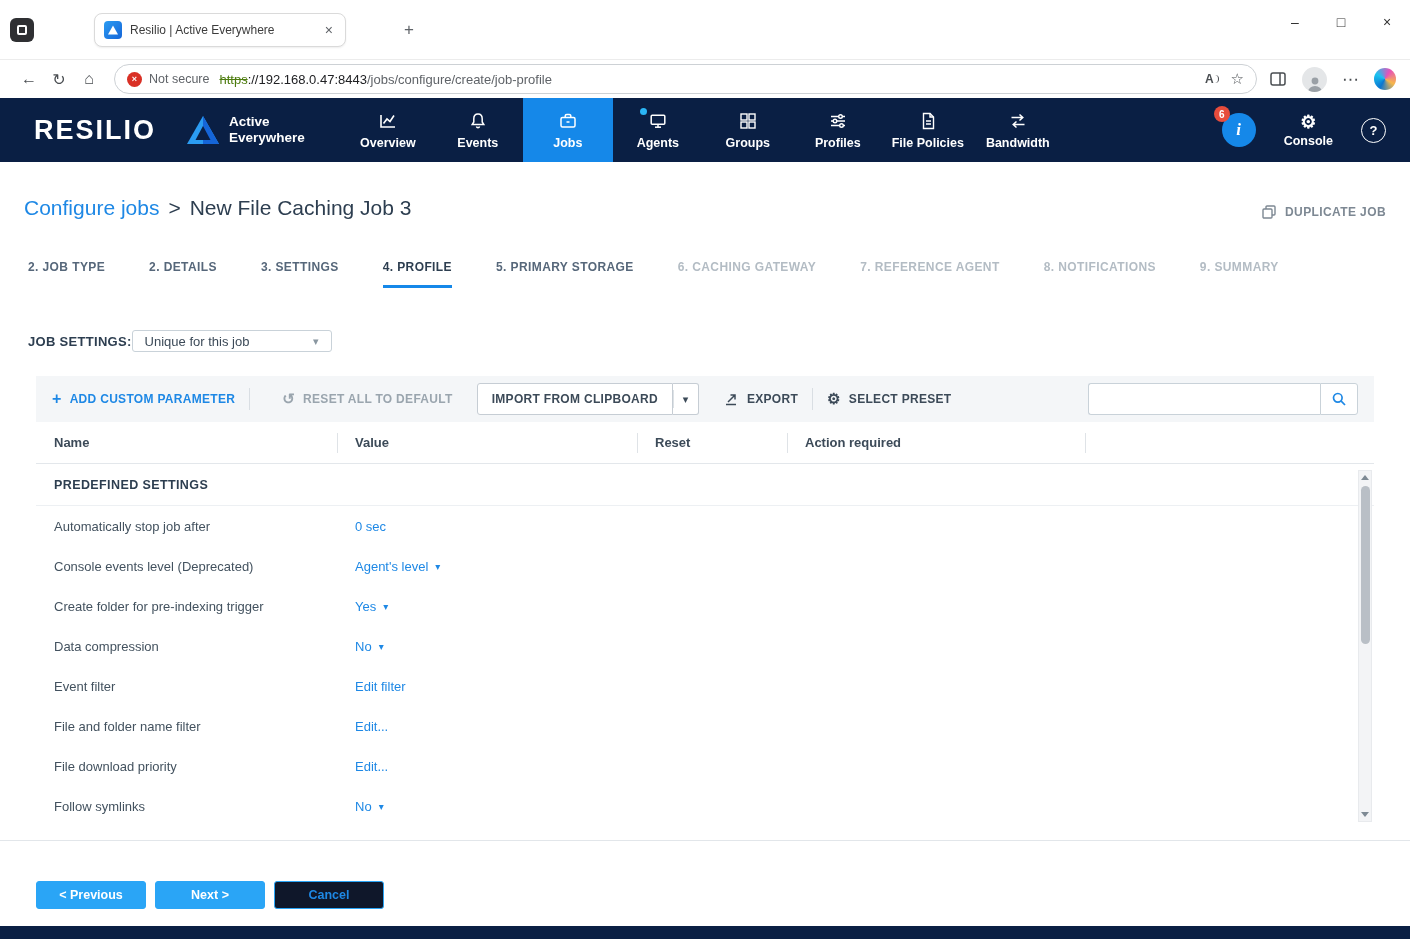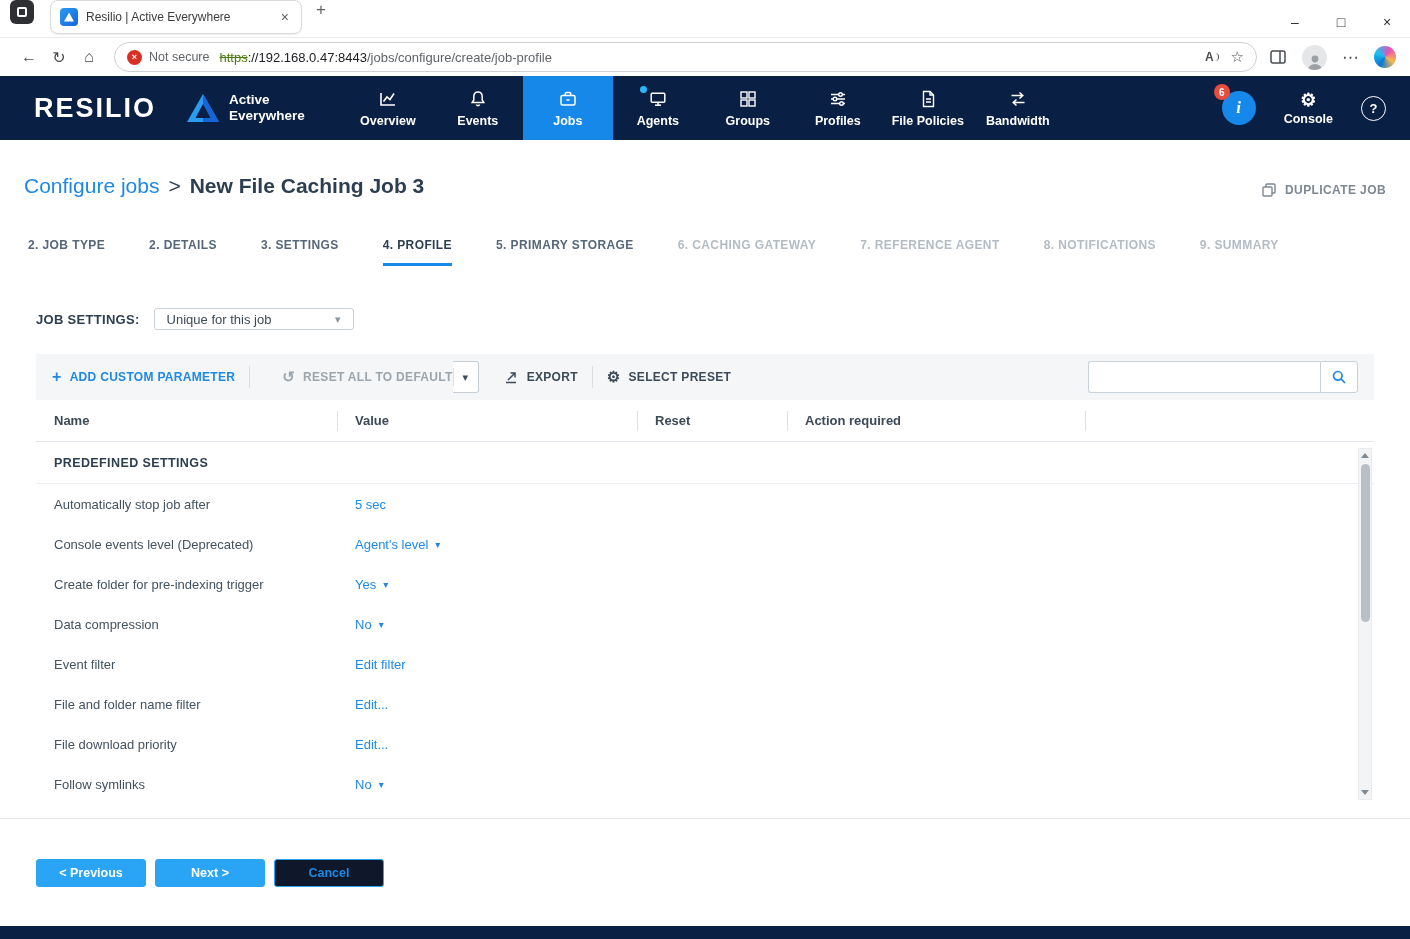--- a/index.html
+++ b/index.html
@@ -1,20 +1,20 @@
 <!DOCTYPE html>
 <html><head>
 <meta charset="utf-8">
 <style>
   * { margin:0; padding:0; box-sizing:border-box; }
   body { font-family:"Liberation Sans", sans-serif; background:#dfe1e5; }
   .screen { position:relative; width:1410px; height:939px; background:#fff; overflow:hidden; }
 
   
-  .tabstrip { height:38px; background:#ffffff; display:flex; padding-left:10px; border-bottom:1px solid #ececec; position:relative; }
+  .tabstrip { height:60px; background:#ffffff; display:flex; align-items:center; padding-left:10px; border-bottom:1px solid #ececec; position:relative;gap:44px; }
   .workspaces { width:24px; height:24px; background:#2f3033; border-radius:6px; display:flex; align-items:center; justify-content:center; cursor:pointer; }
   .workspaces .ws-inner { width:10px; height:10px; border:2px solid #fff; border-radius:2px; }
   .tab { margin-left:16px; width:252px; height:34px; background:#fff; border:1px solid #dadada; border-radius:8px; display:flex; align-items:center; padding:0 9px; box-shadow:0 1px 2px rgba(0,0,0,.07); }
   .favicon { width:18px; height:18px; border-radius:4px; background:linear-gradient(135deg,#2b9cf2,#1565d8); display:flex; align-items:center; justify-content:center; flex:none; }
   .tab-title { flex:1; font-size:12px; color:#3c3c3c; margin-left:8px; white-space:nowrap; overflow:hidden; text-overflow:ellipsis; }
   .tab-close { font-size:14px; color:#5f6368; padding:0 3px; cursor:pointer; }
   .newtab { font-size:17px; color:#5f6368; margin-left:14px; cursor:pointer; }
   .wincontrols { position:absolute; right:0; top:0; height:44px; display:flex; }
   .winbtn { width:46px; height:44px; display:flex; align-items:center; justify-content:center; font-size:14px; color:#333; cursor:pointer; }
 
@@ -49,30 +49,30 @@
   .notif { position:relative; width:34px; height:34px; border-radius:50%; background:#1588e9; display:flex; align-items:center; justify-content:center; font-size:17px; font-weight:bold; font-family:"Liberation Serif",serif; font-style:italic; cursor:pointer; }
   .notif-badge { position:absolute; top:-7px; left:-8px; min-width:16px; height:16px; padding:0 3px; border-radius:8px; background:#e74c3c; color:#fff; font-size:10px; font-weight:bold; font-style:normal; font-family:"Liberation Sans",sans-serif; display:flex; align-items:center; justify-content:center; }
   .settings-item { display:flex; flex-direction:column; align-items:center; gap:3px; font-size:12.5px; font-weight:600; cursor:pointer; }
   .settings-item .gear { font-size:18px; line-height:1; }
   .help { width:25px; height:25px; border-radius:50%; border:1.5px solid #fff; display:flex; align-items:center; justify-content:center; font-size:13px; font-weight:bold; cursor:pointer; }
 
   
   .page-header { padding:34px 24px 0; display:flex; align-items:flex-end; }
   .crumb { font-size:21px; color:#1e88e5; cursor:pointer; white-space:nowrap; }
   .crumb-sep { font-size:21px; color:#2d3e50; margin:0 9px; }
-  .page-title { font-size:21px; color:#2d3e50; font-weight:bold; white-space:nowrap; }
+  .page-title { font-size:21px; color:#2d3e50; font-weight:normal; white-space:nowrap; }
   .dup { margin-left:auto; display:flex; align-items:center; gap:8px; font-size:12px; font-weight:bold; letter-spacing:.4px; color:#7d8893; cursor:pointer; }
 
   .steps { margin:40px 28px 0; display:flex; gap:44px; font-size:12px; font-weight:bold; letter-spacing:.4px; white-space:nowrap; }
   .step { color:#56677a; padding-bottom:14px; position:relative; cursor:pointer; }
   .step--active { color:#2d3e50; }
   .step--active::after { content:""; position:absolute; left:0; right:0; bottom:0; height:3px; background:#1588e9; }
   .step--disabled { color:#b3bcc4; cursor:default; }
 
-  .jobsettings { margin:42px 36px 0; display:flex; align-items:center; gap:14px; }
+  .jobsettings { margin:42px 28px 0; display:flex; align-items:center; }
   .js-label { font-size:13px; font-weight:bold; letter-spacing:.3px; color:#2d3e50; }
   .js-select { width:200px; height:22px; border:1px solid #c9d2d9; border-radius:3px; display:flex; align-items:center; padding:0 12px; font-size:13px; color:#3c4a58; cursor:pointer; background:#fff; }
   .js-select .caret { margin-left:auto; color:#8a97a1; font-size:11px; }
 
   .toolbar { margin:24px 36px 0; height:46px; background:#f4f6f8; display:flex; align-items:center; padding:0 16px; }
   .tb-link { display:flex; align-items:center; gap:8px; font-size:12px; font-weight:bold; letter-spacing:.3px; cursor:pointer; white-space:nowrap; }
   .tb-add { color:#1e88e5; }
   .tb-add .plus { font-size:16px; font-weight:bold; }
   .tb-reset { color:#9aa5ae; margin-left:18px; }
   .tb-reset .undo { font-size:15px; }
@@ -300,20 +300,23 @@
   <div class="toolbar">
     <div class="tb-link tb-add">
       <span class="plus">+</span>
       <span>ADD CUSTOM PARAMETER</span>
     </div>
     <div class="tb-divider"></div>
     <div class="tb-link tb-reset">
       <span class="undo">↺</span>
       <span>RESET ALL TO DEFAULT</span>
     </div>
+    <div class="tb-import">
+      <span>IMPORT FROM CLIPBOARD</span>
+    </div>
     <div class="tb-import-caret">
       <span>▾</span>
     </div>
     <div class="tb-link tb-export">
       <svg width="16" height="16" viewBox="0 0 16 16">
           <path d="M5 11 L12 4 M7.5 4 H12 V8.5" fill="none" stroke="#3c4a58" stroke-width="1.5"></path>
           <path d="M3 13.5 H13" stroke="#3c4a58" stroke-width="1.5"></path>
         </svg>
       <span>EXPORT</span>
     </div>
@@ -340,21 +343,21 @@
     <div class="th col-action">Action required</div>
     <div class="th col-extra"></div>
   </div>
 
   <div class="tbody">
     <div class="section-row">PREDEFINED SETTINGS</div>
 
     <div class="row">
       <div class="cell-name">Automatically stop job after</div>
       <div class="cell-value">
-          <span>5 sec</span>
+          <span>0 sec</span>
         </div>
     </div>
     <div class="row">
       <div class="cell-name">Console events level (Deprecated)</div>
       <div class="cell-value">
           <span>Agent's level</span>
           <span class="caret">▾</span>
         </div>
     </div>
     <div class="row">

